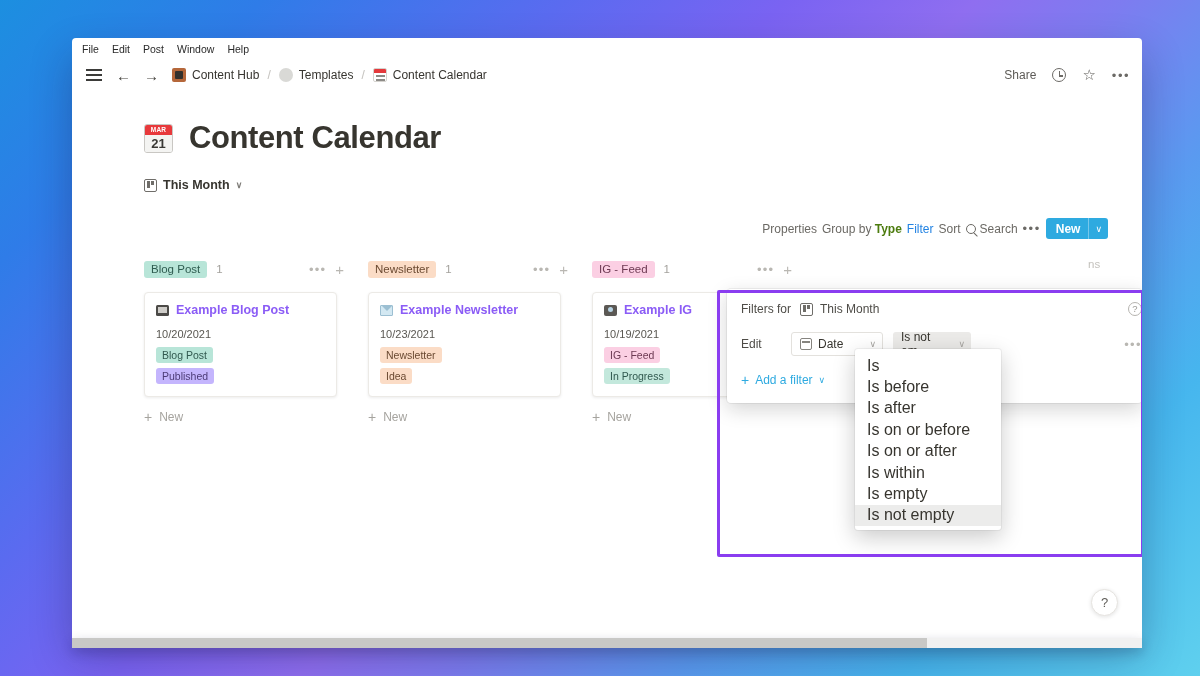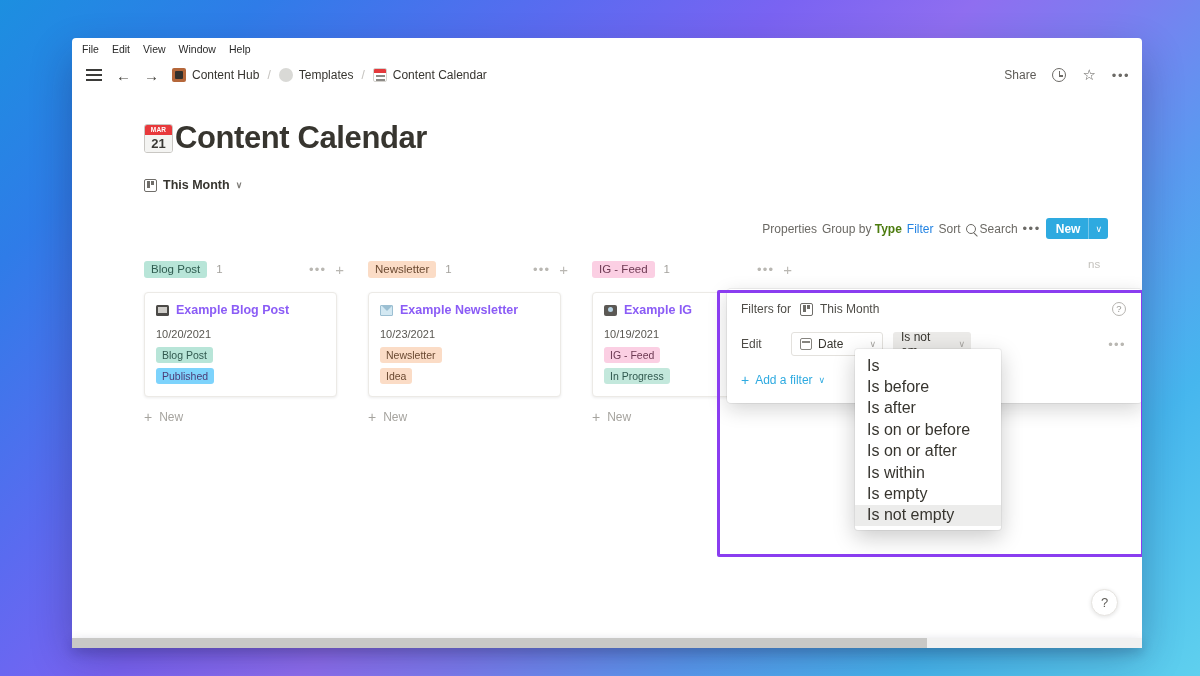--- a/index.html
+++ b/index.html
@@ -122,21 +122,21 @@
   }
   .clock-ico::after {
     content: ""; position: absolute; left: 5.8px; top: 6.4px;
     width: 3.4px; height: 1.2px; background: #6c6a66;
   }
   .dots-ico { letter-spacing: 1.5px; font-size: 13px; color: #6c6a66; line-height: 1; }
 
   
   #page { padding: 0 0 0 0; position: relative; height: 546px; }
   #title-row {
-    display: flex; align-items: center; gap: 2px;
+    display: flex; align-items: center; gap: 16px;
     padding: 28px 0 0 72px;
   }
   #title-emoji {
     width: 29px; height: 29px; position: relative; flex: 0 0 29px;
     background: #fff; border: 1px solid #c9c7c3; border-radius: 3px; overflow: hidden;
   }
   #title-emoji .cal-top {
     position: absolute; left: 0; top: 0; right: 0; height: 10px;
     background: #e8393c; color: #fff;
     font-size: 6.5px; font-weight: bold; line-height: 10px;
@@ -264,21 +264,21 @@
   .col-new .plus { font-size: 14px; line-height: 1; }
 
   
   #filter-popover {
     position: absolute;
     left: 655px; top: 197px;
     width: 415px;
     background: #fff;
     border-radius: 4px;
     box-shadow: 0 0 0 1px rgba(15,15,15,.06), 0 6px 20px rgba(15,15,15,.18);
-    padding: 13px 16px 14px 14px;
+    padding: 13px 0 14px 14px;
     z-index: 30;
   }
   #filters-head {
     display: flex; align-items: center; gap: 7px;
     font-size: 12px; color: #4e4c47;
   }
   #filters-head .bi { margin-left: 2px; }
   #help-circ {
     margin-left: auto;
     width: 14px; height: 14px; border: 1.2px solid #b6b4b0; border-radius: 50%;
@@ -365,21 +365,21 @@
   }
 </style>
 </head>
 <body>
 
 <div id="window">
 
   <div id="menubar">
     <span class="mi">File</span>
     <span class="mi">Edit</span>
-    <span class="mi">View</span>
+    <span class="mi">Post</span>
     <span class="mi">Window</span>
     <span class="mi">Help</span>
   </div>
 
   <div id="navbar">
     <span id="hamburger">
         <i></i>
         <i></i>
         <i></i>
       </span>
@@ -460,21 +460,21 @@
           </span>
         </div>
         <div class="card">
           <div class="card-title">
             <span class="card-ico ico-photo"></span>
             <span>Example Blog Post</span>
           </div>
           <div class="card-date">10/20/2021</div>
           <div class="card-tags">
             <span class="tag" style="background:#b8e5d8;color:#31594f;">Blog Post</span>
-            <span class="tag" style="background:#7dd3fc;color:#4c3b76;">Published</span>
+            <span class="tag" style="background:#c4b5fd;color:#4c3b76;">Published</span>
           </div>
         </div>
         <div class="col-new">
           <span class="plus">+</span>
           <span>New</span>
         </div>
       </div>
 
       <div class="column">
         <div class="col-header">

